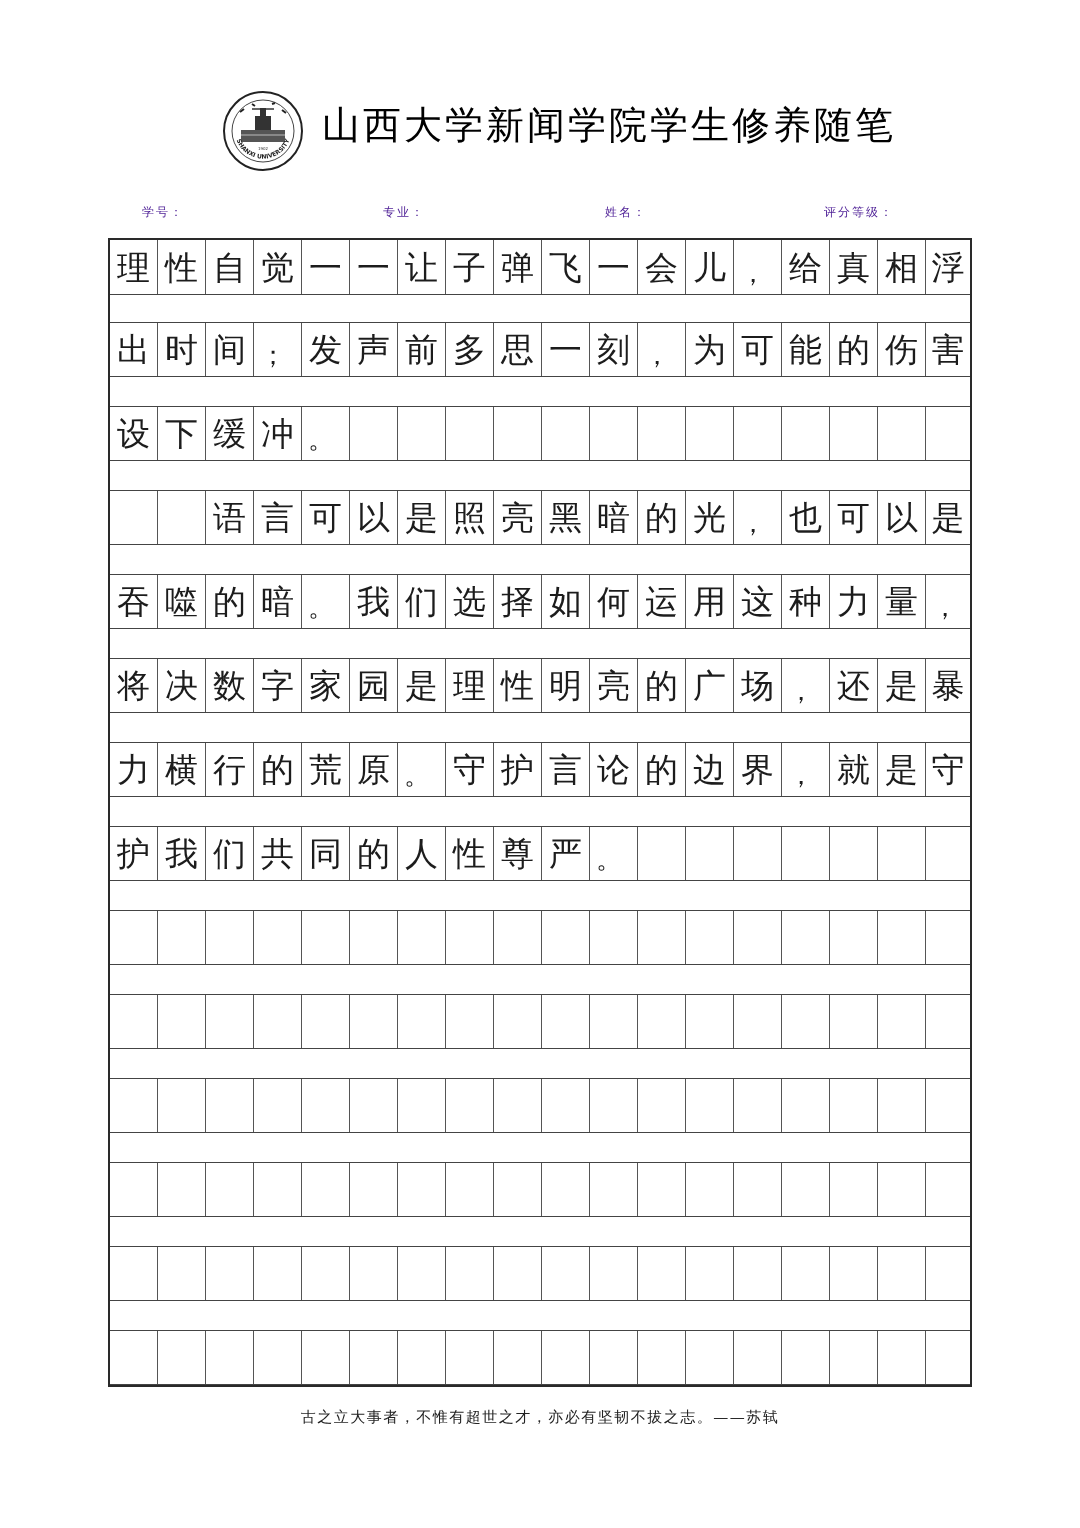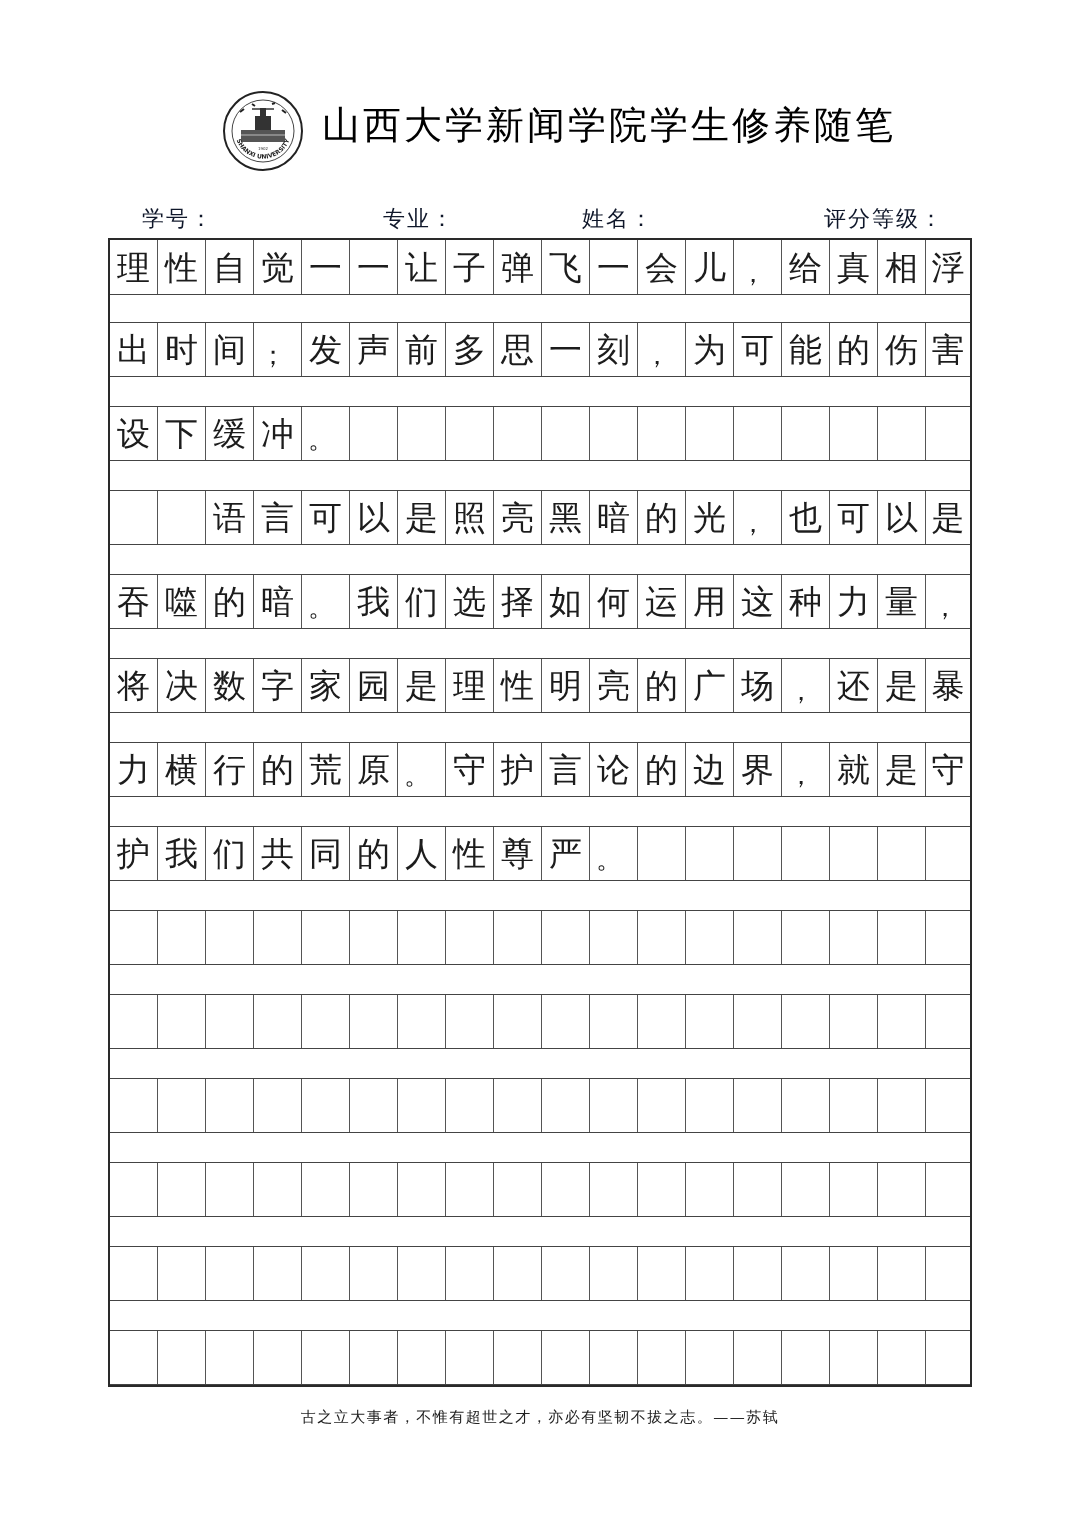--- a/index.html
+++ b/index.html
@@ -2,21 +2,21 @@
 <html><head>
 <meta charset="utf-8">
 <style>
   html, body { margin: 0; padding: 0; background: #ffffff; }
   body { width: 1080px; height: 1528px; position: relative; overflow: hidden;
          font-family: "DejaVu Serif", "Liberation Serif", serif; color: #1a1a1a; }
   .header { position: absolute; left: 0; top: 0; width: 1080px; height: 190px; }
   .logo { position: absolute; left: 222px; top: 90px; width: 82px; height: 82px; }
   .title { position: absolute; left: 322px; top: 100px; font-size: 38px; letter-spacing: 3px;
            font-family: "DejaVu Serif", serif; color: #000000; white-space: nowrap; }
-  .info-label { position: absolute; top: 204px; font-size: 22px; color: #0f172a;
+  .info-label { position: absolute; top: 204px; font-size: 12px; color: #4c1d95;
                 font-family: Liberation Sans, sans-serif; letter-spacing: 2px; white-space: nowrap; }
   .sheet { position: absolute; left: 108px; top: 238px; width: 864px; height: 1149px;
            border: 2px solid #2a2a2a; box-sizing: border-box; }
   .grid-row { position: absolute; left: 0; width: 860px; height: 55px;
               border-top: 1.5px solid #444; border-bottom: 1.5px solid #444; box-sizing: border-box;
               display: flex; }
   .grid-row.first { border-top: none; }
   .cell { width: 48px; height: 100%; box-sizing: border-box; border-right: 1.3px solid #555;
           display: flex; align-items: center; justify-content: center;
           font-family: "DejaVu Sans", sans-serif; font-size: 33px; color: #1c1c1c; line-height: 1; }
@@ -43,21 +43,21 @@
     <text font-size="6" fill="#222" font-family="DejaVu Sans, sans-serif" font-weight="bold">
       <textPath href="#sealArc" startOffset="50%" text-anchor="middle">SHANXI UNIVERSITY</textPath>
     </text>
     <path d="M 18 22 l 4 -3 M 30 14 l 3 2 M 50 14 l 3 -1 M 60 20 l 4 3" stroke="#222" stroke-width="2"></path>
   </svg>
   <div class="title">山西大学新闻学院学生修养随笔</div>
 </div>
 
 <div class="info-label" style="left:142px;">学号：</div>
 <div class="info-label" style="left:383px;">专业：</div>
-<div class="info-label" style="left:582px;">姓名：</div>
+<div class="info-label" style="left:605px;">姓名：</div>
 <div class="info-label" style="left:824px;">评分等级：</div>
 
 <div class="sheet" id="sheet">
     <div class="grid-row first" style="top: 0px;">
       <div class="cell">理</div>
       <div class="cell">性</div>
       <div class="cell">自</div>
       <div class="cell">觉</div>
       <div class="cell">一</div>
       <div class="cell">一</div>

